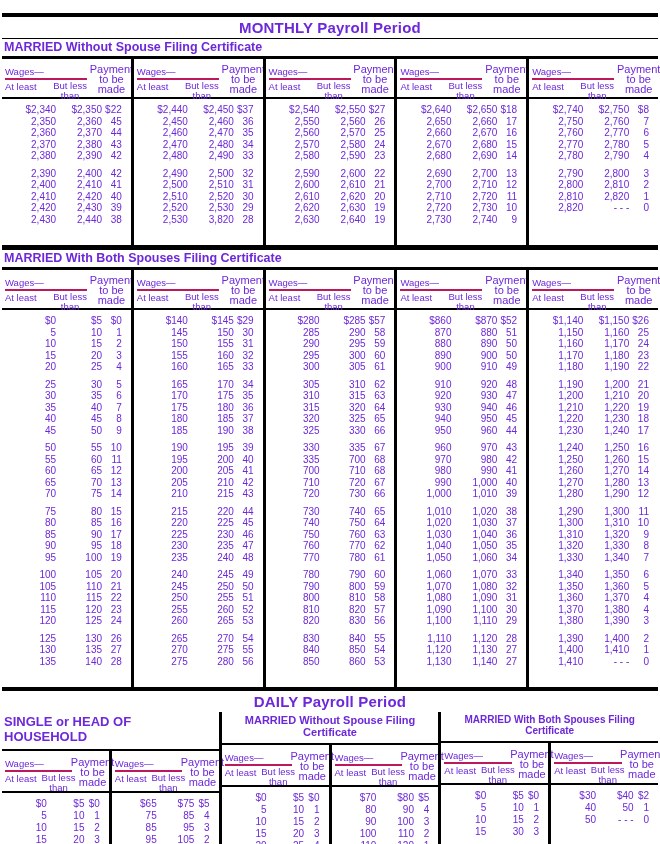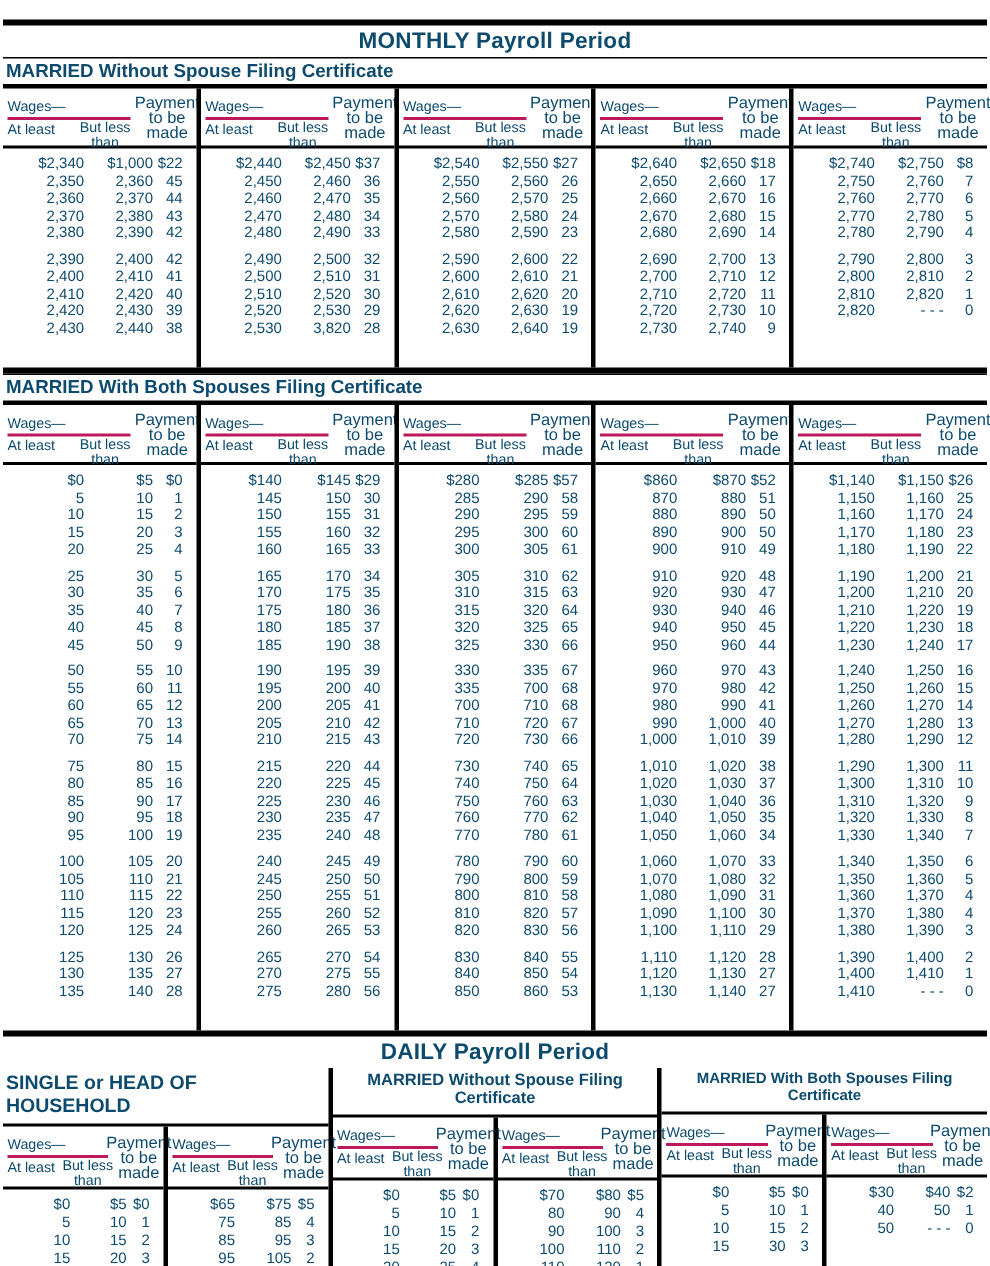--- a/index.html
+++ b/index.html
@@ -1,18 +1,18 @@
 <!DOCTYPE html>
 <html><head>
 <meta charset="utf-8">
 <style>
   html,body{margin:0;padding:0;background:#fff;}
   .page{
     width:660px;height:844px;box-sizing:border-box;
-    background:#fff;color:#0c4a6e;
+    background:#fff;color:#6d28d9;
     font-family:"Liberation Sans","DejaVu Sans",sans-serif;
     padding:13px 2px 0 2px;position:relative;overflow:hidden;
   }
   .top-rule{height:4px;background:#000;}
   .period-title{font-size:15px;font-weight:bold;text-align:center;margin:2px 0;letter-spacing:.2px;}
   .section-heading{font-size:12.5px;font-weight:bold;border-top:1px solid #000;border-bottom:3px solid #000;padding:1px 2px 2px;margin:0;}
   .tbl-section{border-bottom:4px solid #000;}
   .groups{display:flex;align-items:stretch;}
   .col-group{flex:1;min-width:0;}
   .col-group + .col-group{border-left:3px solid #000;}
@@ -63,21 +63,21 @@
               </div></div>
             <div class="hdr-right">
               <span class="pay-label">Payment
 to be
 made</span>
             </div>
           </div>
           <div class="g-body">
             <div class="t-row">
               <span class="c at">$2,340</span>
-              <span class="c bl">$1,000</span>
+              <span class="c bl">$2,350</span>
               <span class="c pm">$22</span>
             </div>
             <div class="t-row">
               <span class="c at">2,350</span>
               <span class="c bl">2,360</span>
               <span class="c pm">45</span>
             </div>
             <div class="t-row">
               <span class="c at">2,360</span>
               <span class="c bl">2,370</span>

